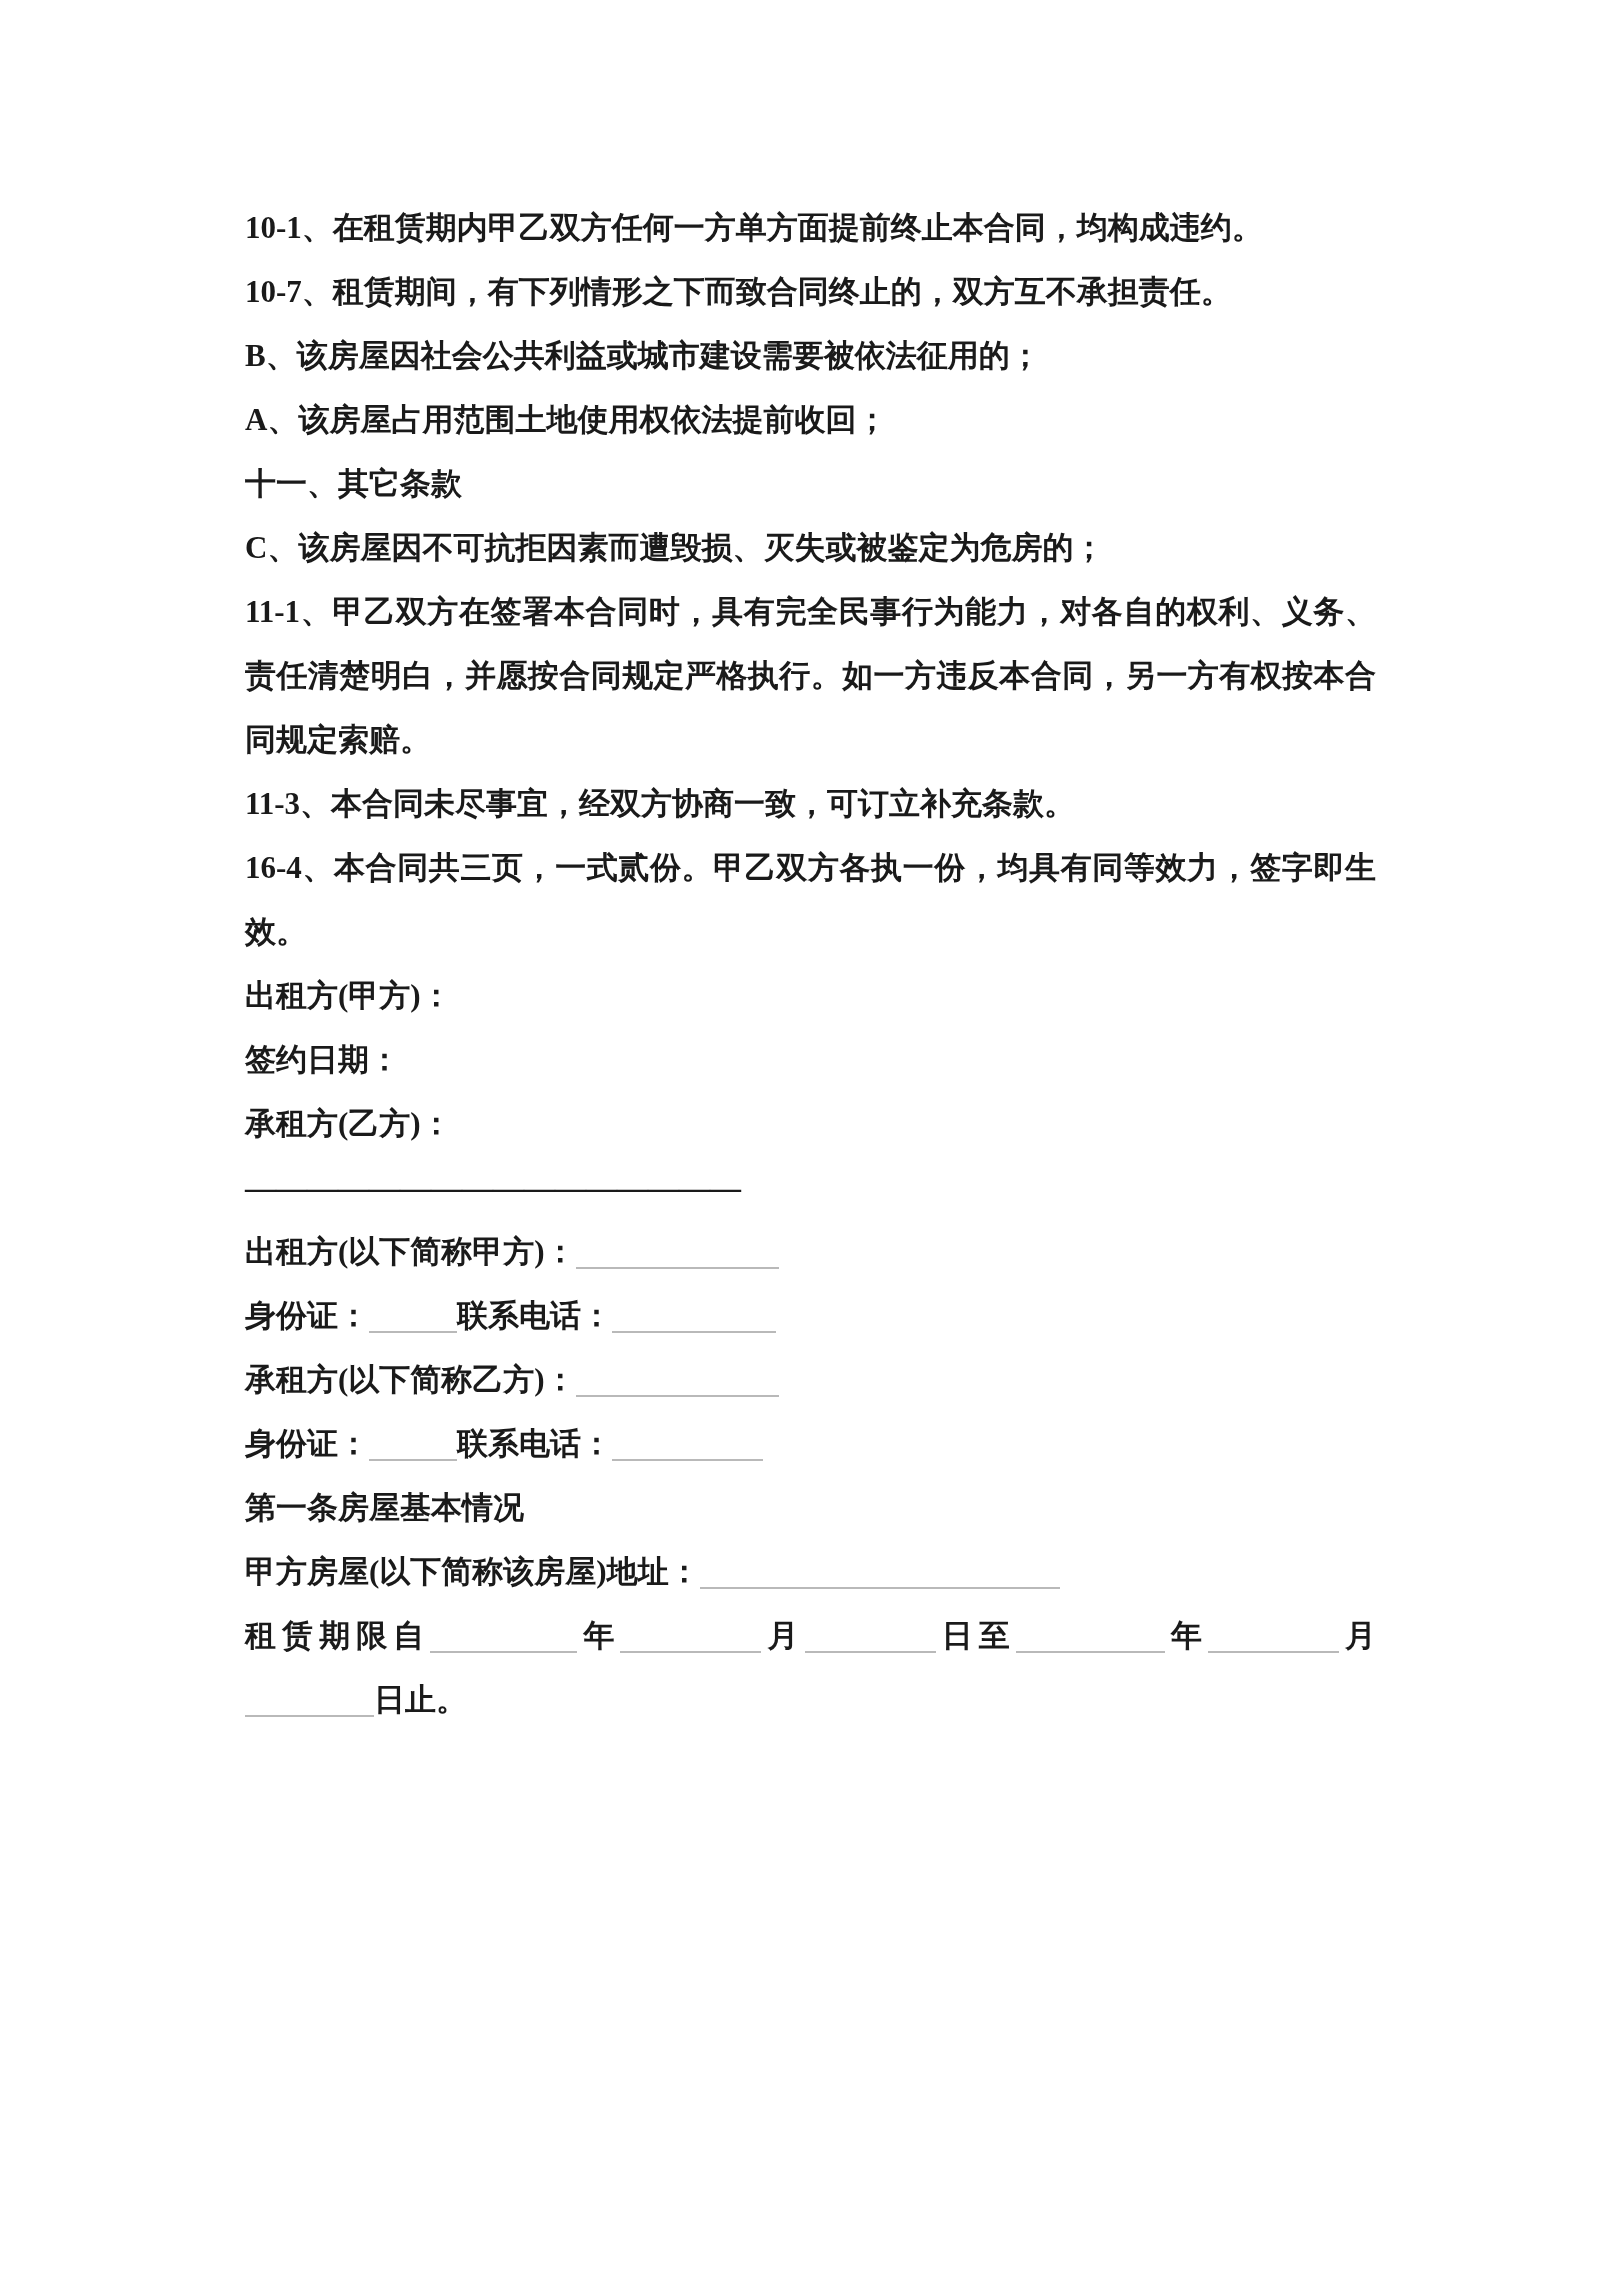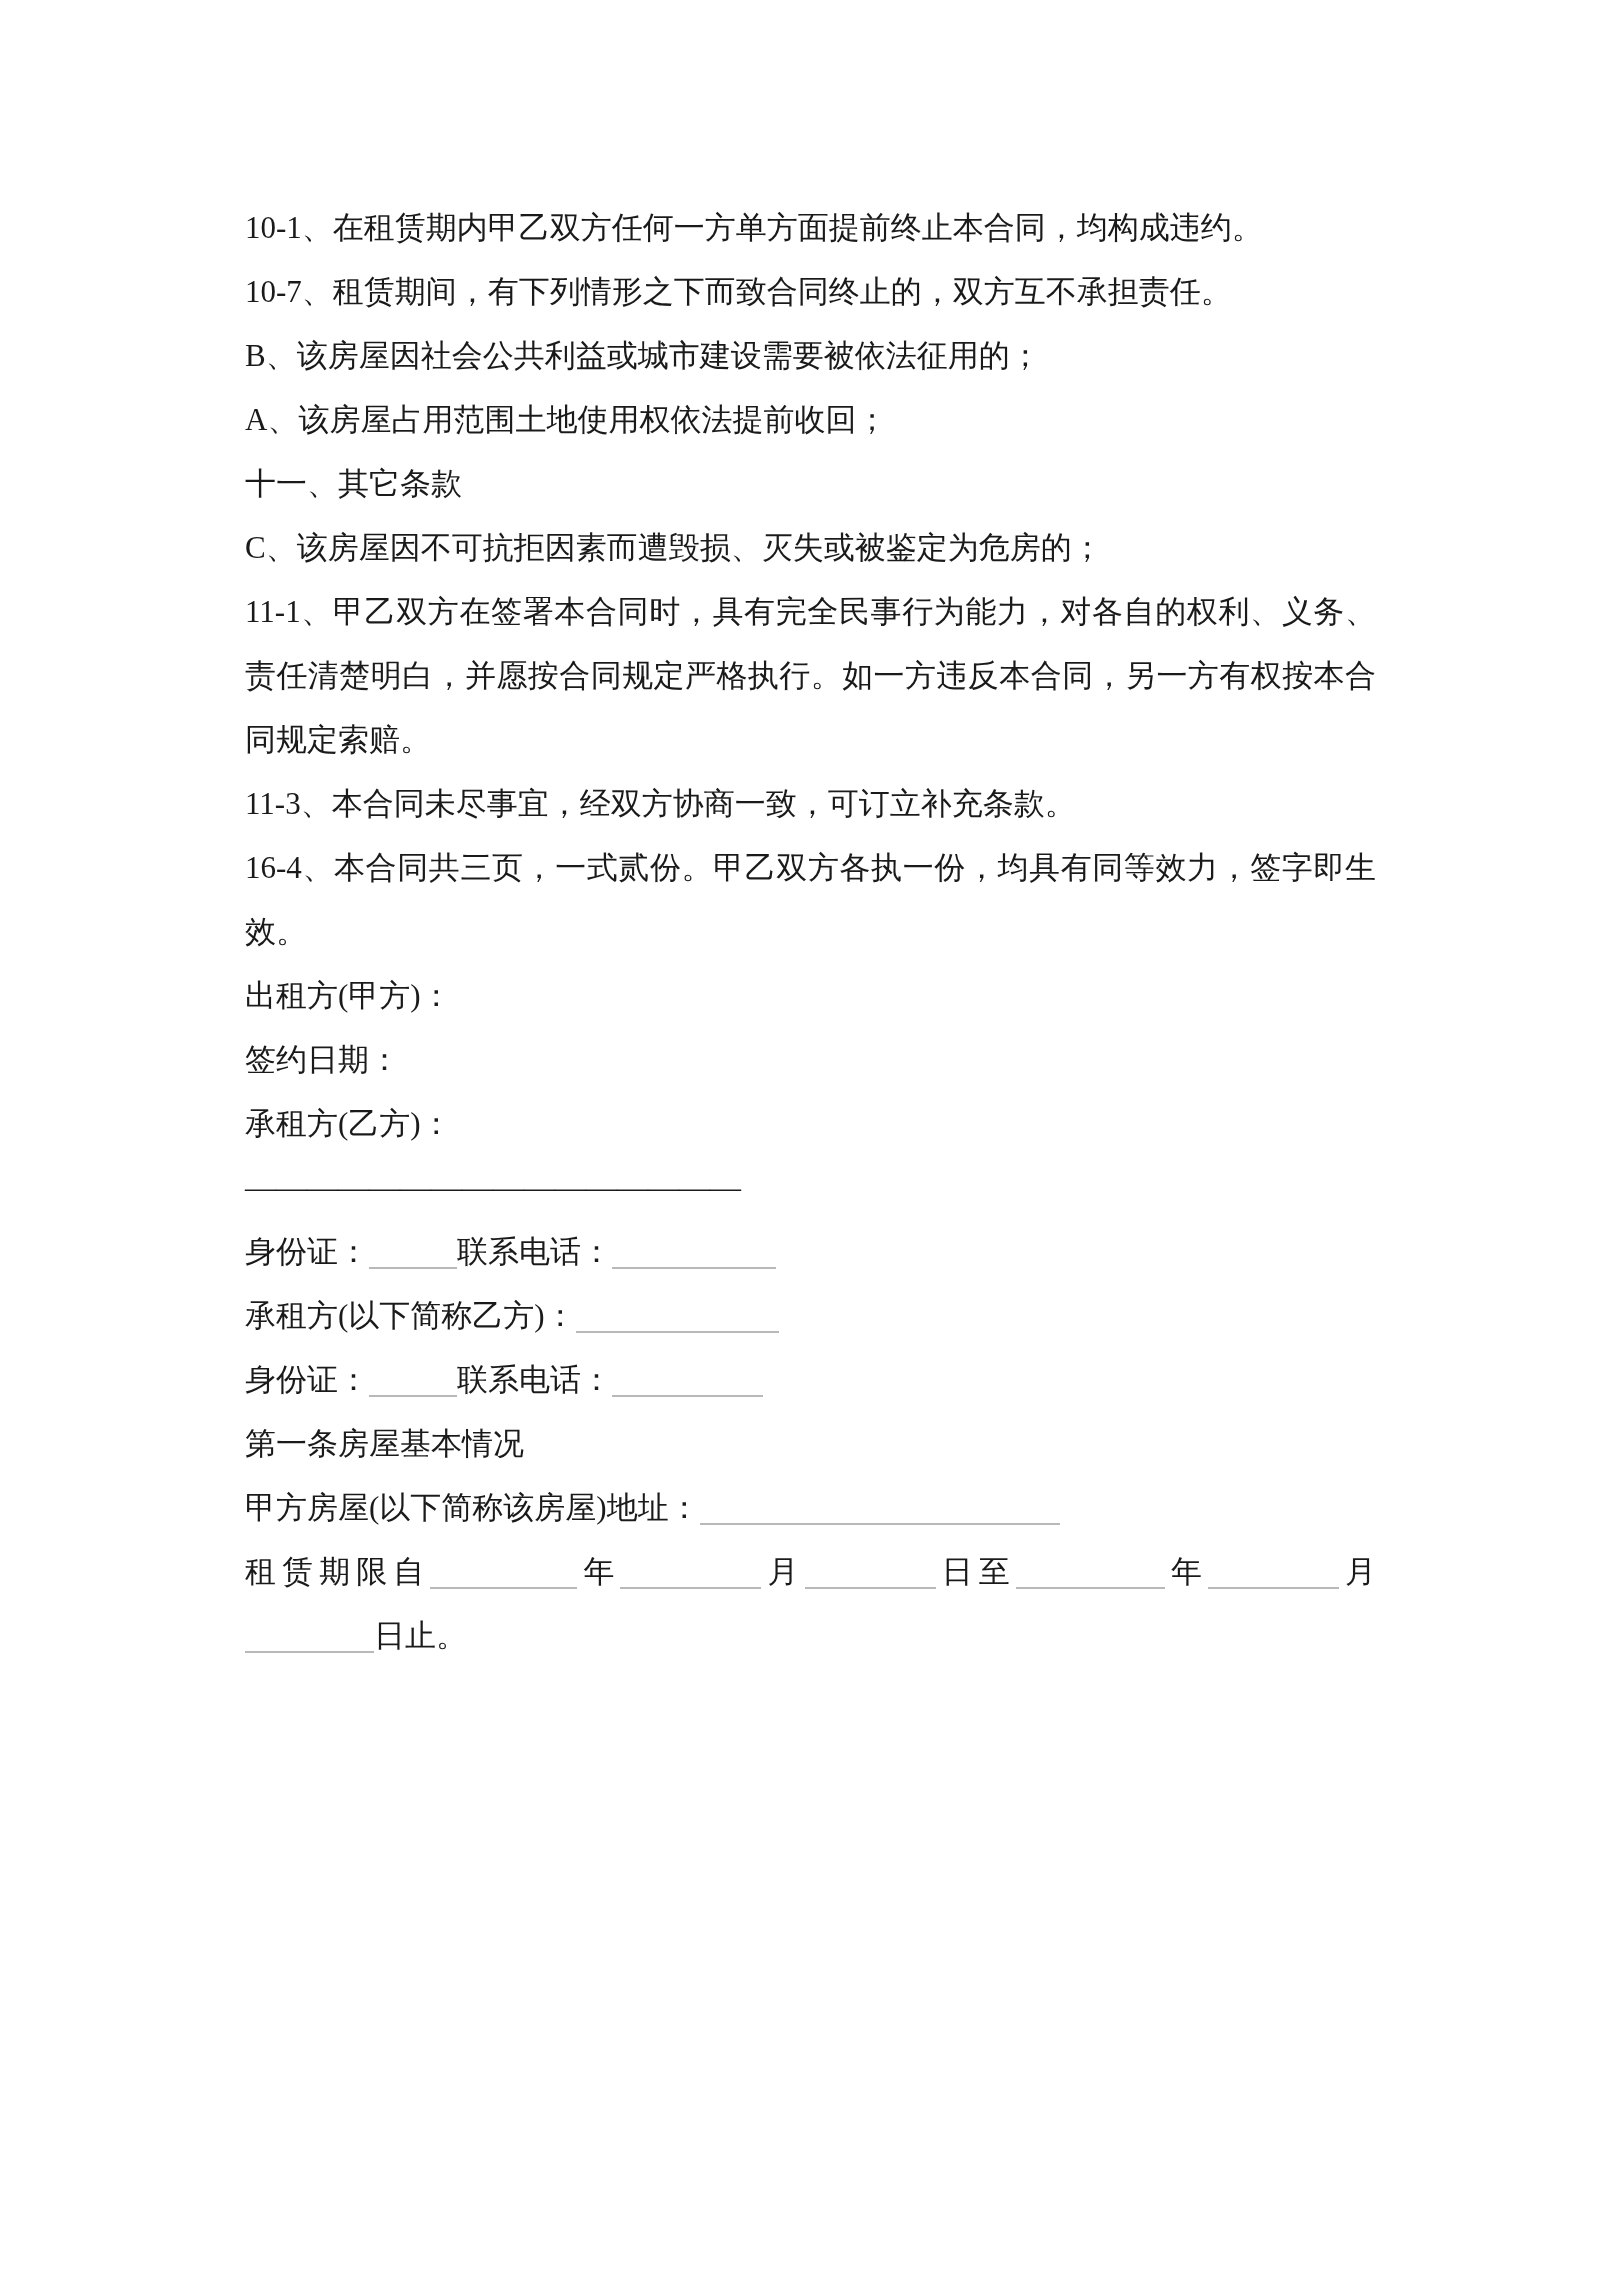--- a/index.html
+++ b/index.html
@@ -21,20 +21,21 @@
     left: 245px;
     top: 196px;
     width: 1131px;
     font-size: 31px;
     line-height: 64px;
     text-align: justify;
   }
   .content p {
     margin: 0;
     padding: 0;
+    font-weight: bold;
   }
   .blank {
     display: inline-block;
     height: 0.95em;
     border-bottom: 2px solid #b9b9b9;
     vertical-align: text-bottom;
   }
   .divider {
     letter-spacing: 0;
     white-space: nowrap;
@@ -56,20 +57,21 @@
     <p>11-1、甲乙双方在签署本合同时，具有完全民事行为能力，对各自的权利、义务、责任清楚明白，并愿按合同规定严格执行。如一方违反本合同，另一方有权按本合同规定索赔。</p>
     <p>11-3、本合同未尽事宜，经双方协商一致，可订立补充条款。</p>
     <p>16-4、本合同共三页，一式贰份。甲乙双方各执一份，均具有同等效力，签字即生效。</p>
 
     <p>出租方(甲方)：</p>
     <p>签约日期：</p>
     <p>承租方(乙方)：</p>
 
     <p class="divider">————————————————</p>
 
+    <p><span>出租方(以下简称甲方)：</span><span class="blank" style="width:203px"></span></p>
 
     <p><span>身份证：</span><span class="blank" style="width:88px"></span><span>联系电话：</span><span class="blank" style="width:164px"></span></p>
 
     <p><span>承租方(以下简称乙方)：</span><span class="blank" style="width:203px"></span></p>
 
     <p><span>身份证：</span><span class="blank" style="width:88px"></span><span>联系电话：</span><span class="blank" style="width:151px"></span></p>
 
 
     <p>第一条房屋基本情况</p>
 

